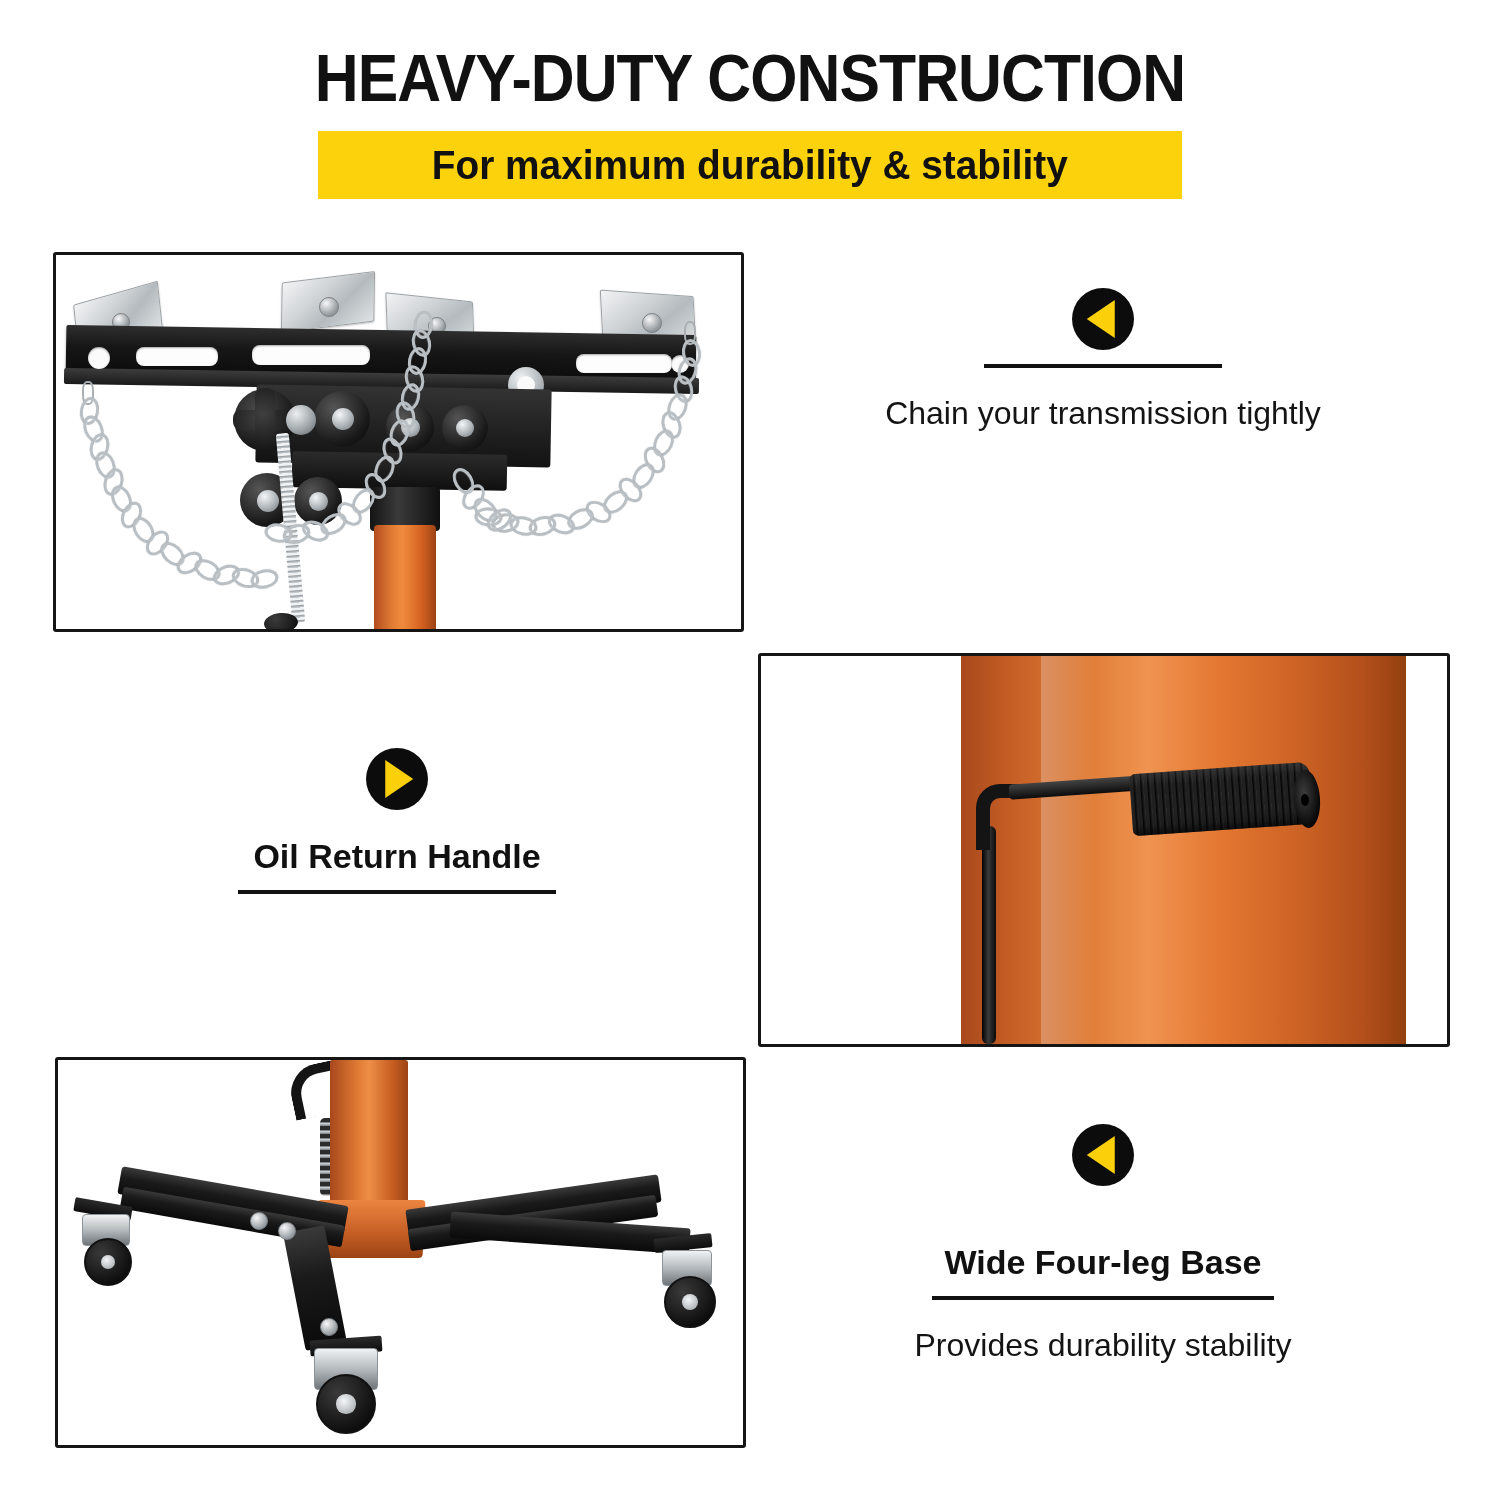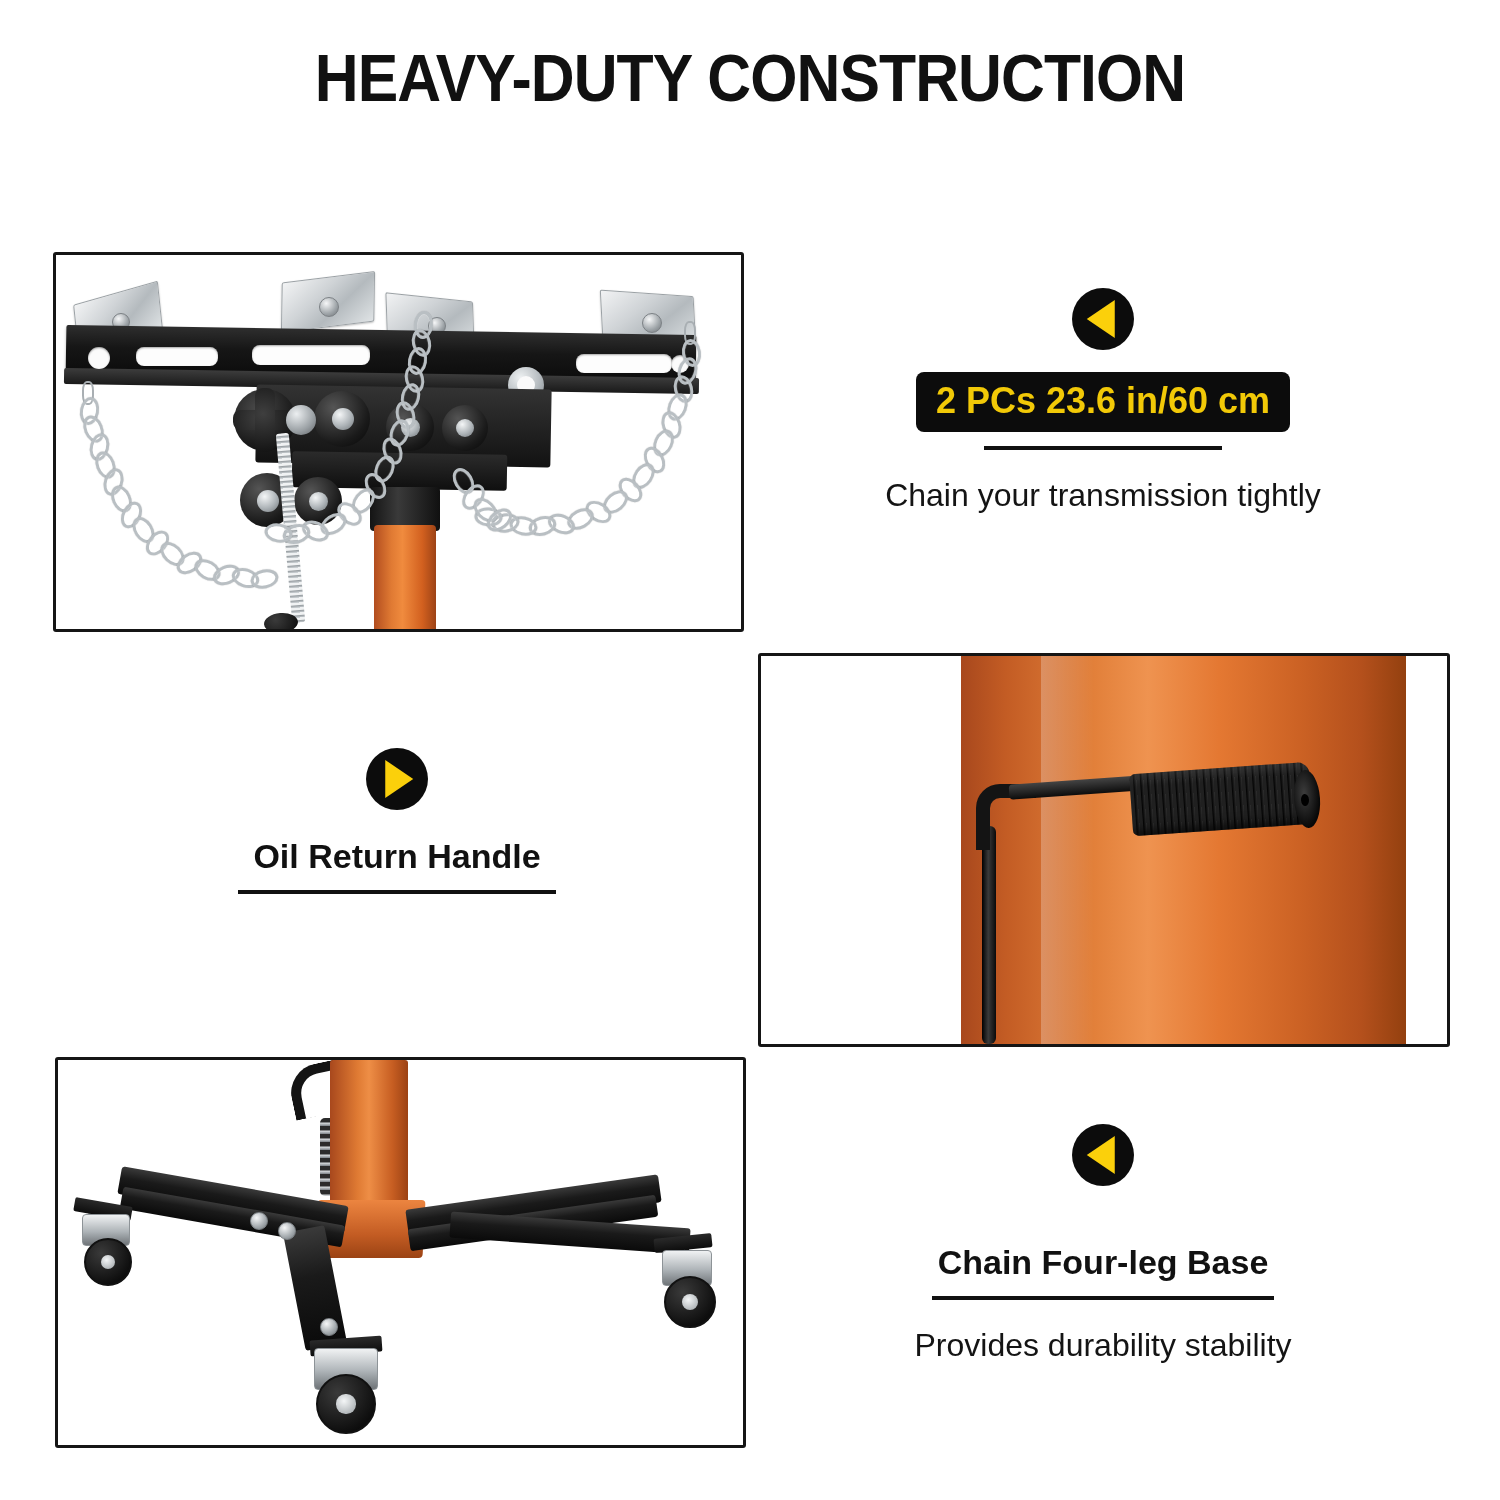--- a/index.html
+++ b/index.html
@@ -327,20 +327,23 @@
   #feat-oil-handle .feat-title{margin-top:26px;}
   #feat-four-leg .feat-title{margin-top:56px;}
 </style>
 </head>
 <body>
 
 <div class="page">
 
   <div class="title">HEAVY-DUTY CONSTRUCTION</div>
 
+  <div class="banner">
+    <span class="banner-text">For maximum durability &amp; stability</span>
+  </div>
 
   <div class="frame" id="photo-saddle">
     <div class="scene">
 
       <div class="sd-plate" style="left:18px;top:38px;width:86px;height:46px;transform:rotate(-16deg) skewX(-10deg);"></div>
       <div class="sd-plate" style="left:225px;top:22px;width:92px;height:48px;transform:rotate(-7deg) skewX(-8deg);"></div>
       <div class="sd-plate" style="left:330px;top:42px;width:86px;height:46px;transform:rotate(6deg) skewX(8deg);"></div>
       <div class="sd-plate" style="left:545px;top:38px;width:92px;height:48px;transform:rotate(4deg) skewX(7deg);"></div>
       <div class="sd-nut" style="left:56px;top:58px;width:16px;height:16px;"></div>
       <div class="sd-nut" style="left:263px;top:42px;width:18px;height:18px;"></div>
@@ -490,35 +493,34 @@
       <div class="caster-fork" style="left:256px;top:288px;width:62px;height:40px;"></div>
       <div class="caster-wheel" style="left:258px;top:314px;width:56px;height:56px;"></div>
 
     </div>
   </div>
 
   <div class="feature" id="feat-safety-chain">
     <div class="marker">
       <span class="tri tri-left"></span>
     </div>
-    <div><span class="badge">2 PCs 23.6 in/60 cm</span></div>
     <div class="rule"></div>
     <div class="feat-desc">Chain your transmission tightly</div>
   </div>
 
   <div class="feature" id="feat-oil-handle">
     <div class="marker">
       <span class="tri tri-right"></span>
     </div>
     <div class="feat-title">Oil Return Handle</div>
     <div class="rule"></div>
   </div>
 
   <div class="feature" id="feat-four-leg">
     <div class="marker">
       <span class="tri tri-left"></span>
     </div>
-    <div class="feat-title">Chain Four-leg Base</div>
+    <div class="feat-title">Wide Four-leg Base</div>
     <div class="rule"></div>
     <div class="feat-desc">Provides durability stability</div>
   </div>
 
 </div>
 
 </body></html>

